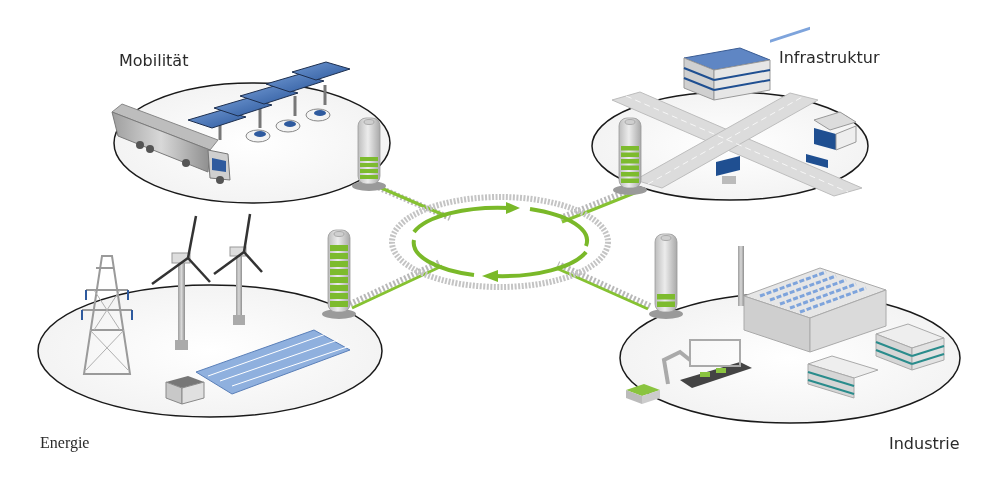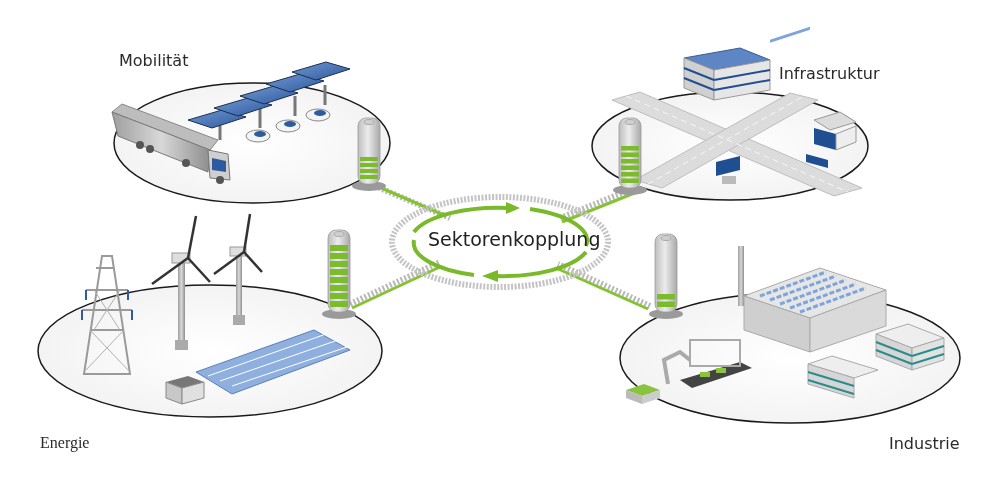--- a/index.html
+++ b/index.html
@@ -250,17 +250,16 @@
           <ellipse cx="666" cy="314" rx="17" ry="5" fill="#9a9a9a"></ellipse>
           <rect x="655" y="234" width="22" height="78" rx="8" fill="url(#batGrad)" stroke="#9a9a9a" stroke-width="0.8"></rect>
           <ellipse cx="666" cy="238" rx="5" ry="2.5" fill="#cfcfcf" stroke="#aaa"></ellipse>
           <rect x="657" y="301.5" width="18" height="5.5" fill="#7dbb2e"></rect>
           <rect x="657" y="294" width="18" height="5.5" fill="#7dbb2e"></rect>
         </g>
       </g>
 </svg>
 
 <div class="label" style="left:119px;top:51px;">Mobilität</div>
-<div class="label" style="left:779px;top:64px;">Infrastruktur</div>
+<div class="label" style="left:779px;top:48px;">Infrastruktur</div>
 <div class="label" style="left:40px;top:434px;font-family:Liberation Serif, serif;">Energie</div>
 <div class="label" style="left:889px;top:434px;">Industrie</div>
-<div class="center-label" style="left:428px;top:228px;">Sektorenkopplung</div>
 </div>
 
 </body></html>

